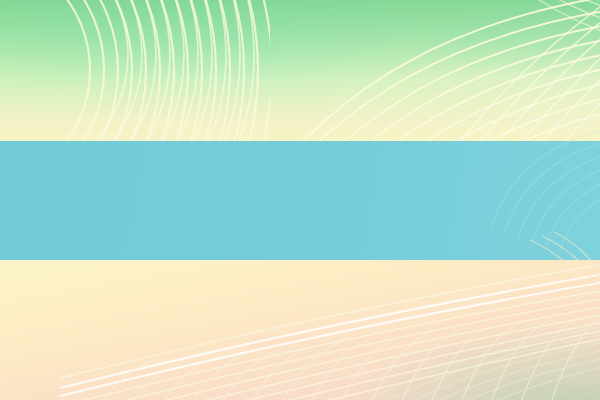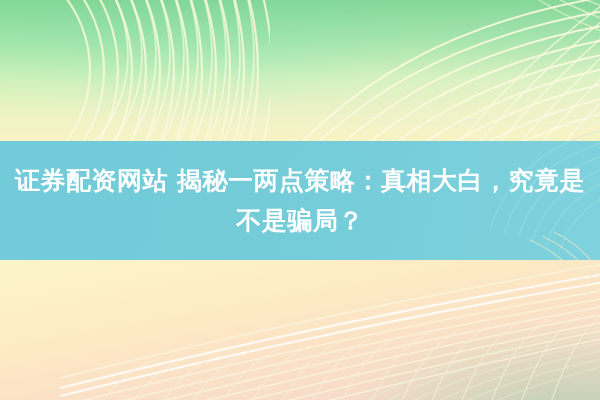--- a/index.html
+++ b/index.html
@@ -237,18 +237,14 @@
       </g>
 
       <g stroke="#f3e8c8" stroke-width="1.3" fill="none" opacity="0.65">
         <path d="M470 10 C 500 24, 522 44, 532 72"></path>
         <path d="M482 6 C 512 20, 532 40, 542 68"></path>
         <path d="M494 2 C 522 16, 540 36, 545 62"></path>
       </g>
     </svg>
   </div>
 
-  <div class="headline">
-    <div class="headline-line l1">证券配资网站 揭秘一两点策略：真相大白，究竟是</div>
-    <div class="headline-line l2">不是骗局？</div>
-  </div>
 
 </div>
 
 </body></html>

